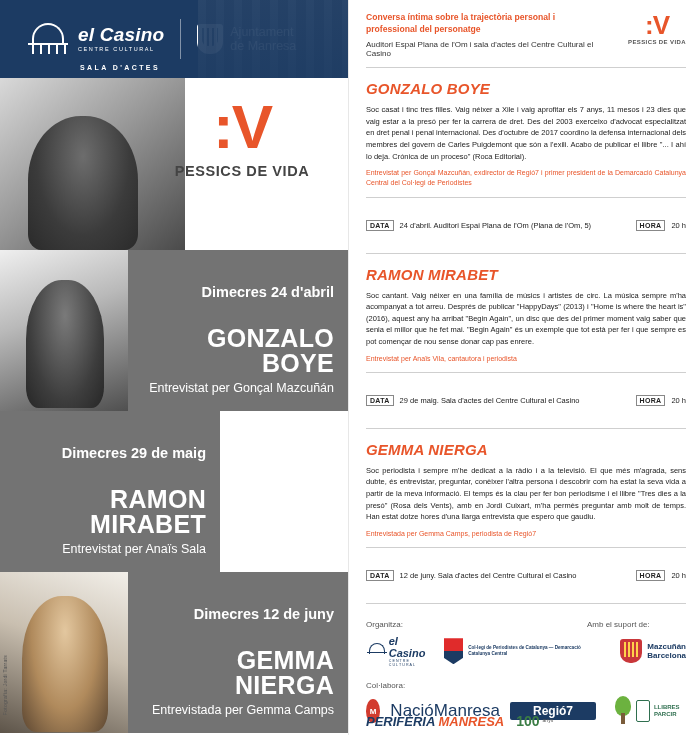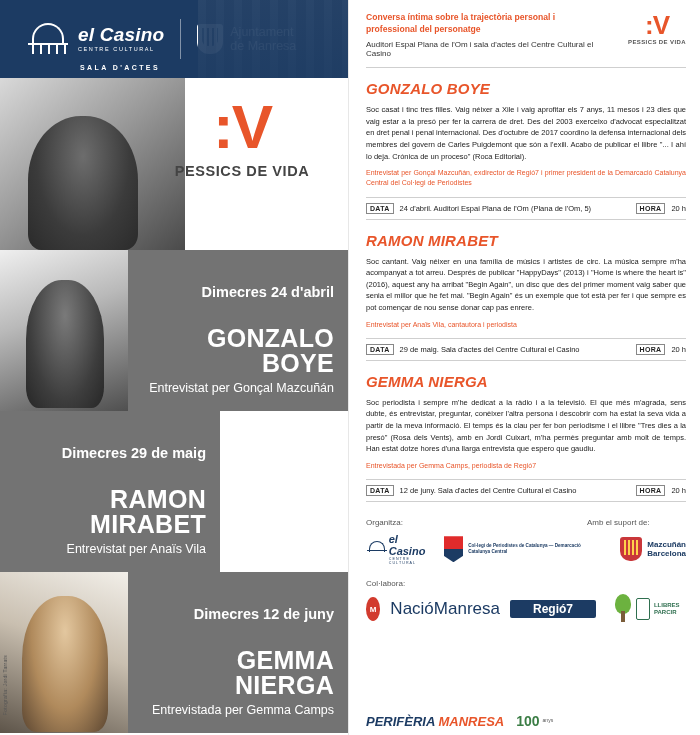--- a/index.html
+++ b/index.html
@@ -314,21 +314,21 @@
     margin-top: 6px;
     font-size: 7px;
     color: #e8552a;
     line-height: 1.45;
     text-align: justify;
   }
   .e-info {
     margin-top: 8px;
     border-top: 1px solid #cfcfcf;
     border-bottom: 1px solid #cfcfcf;
-    padding: 5px 0;
+    padding: 22px 0;
     display: flex;
     align-items: center;
     font-size: 7.5px;
     color: #222;
   }
   .lbl {
     font-weight: bold;
     font-size: 7px;
     border: 1px solid #888;
     padding: 1px 3px;
@@ -493,21 +493,21 @@
         </div>
       </div>
     </div>
 
     <div class="speaker">
       <div class="sp-photo right-side face-b"></div>
       <div class="sp-band to-left">
         <div class="sp-inner align-l">
           <div class="sp-date">Dimecres 29 de maig</div>
           <div class="sp-name">RAMON MIRABET</div>
-          <div class="sp-role">Entrevistat per Anaïs Vila</div>
+          <div class="sp-role">Entrevistat per Anaïs Sala</div>
         </div>
       </div>
     </div>
 
     <div class="speaker">
       <div class="sp-photo left-side face-c"></div>
       <div class="sp-band to-right">
         <div class="sp-inner align-r">
           <div class="sp-date">Dimecres 12 de juny</div>
           <div class="sp-name">GEMMA NIERGA</div>

